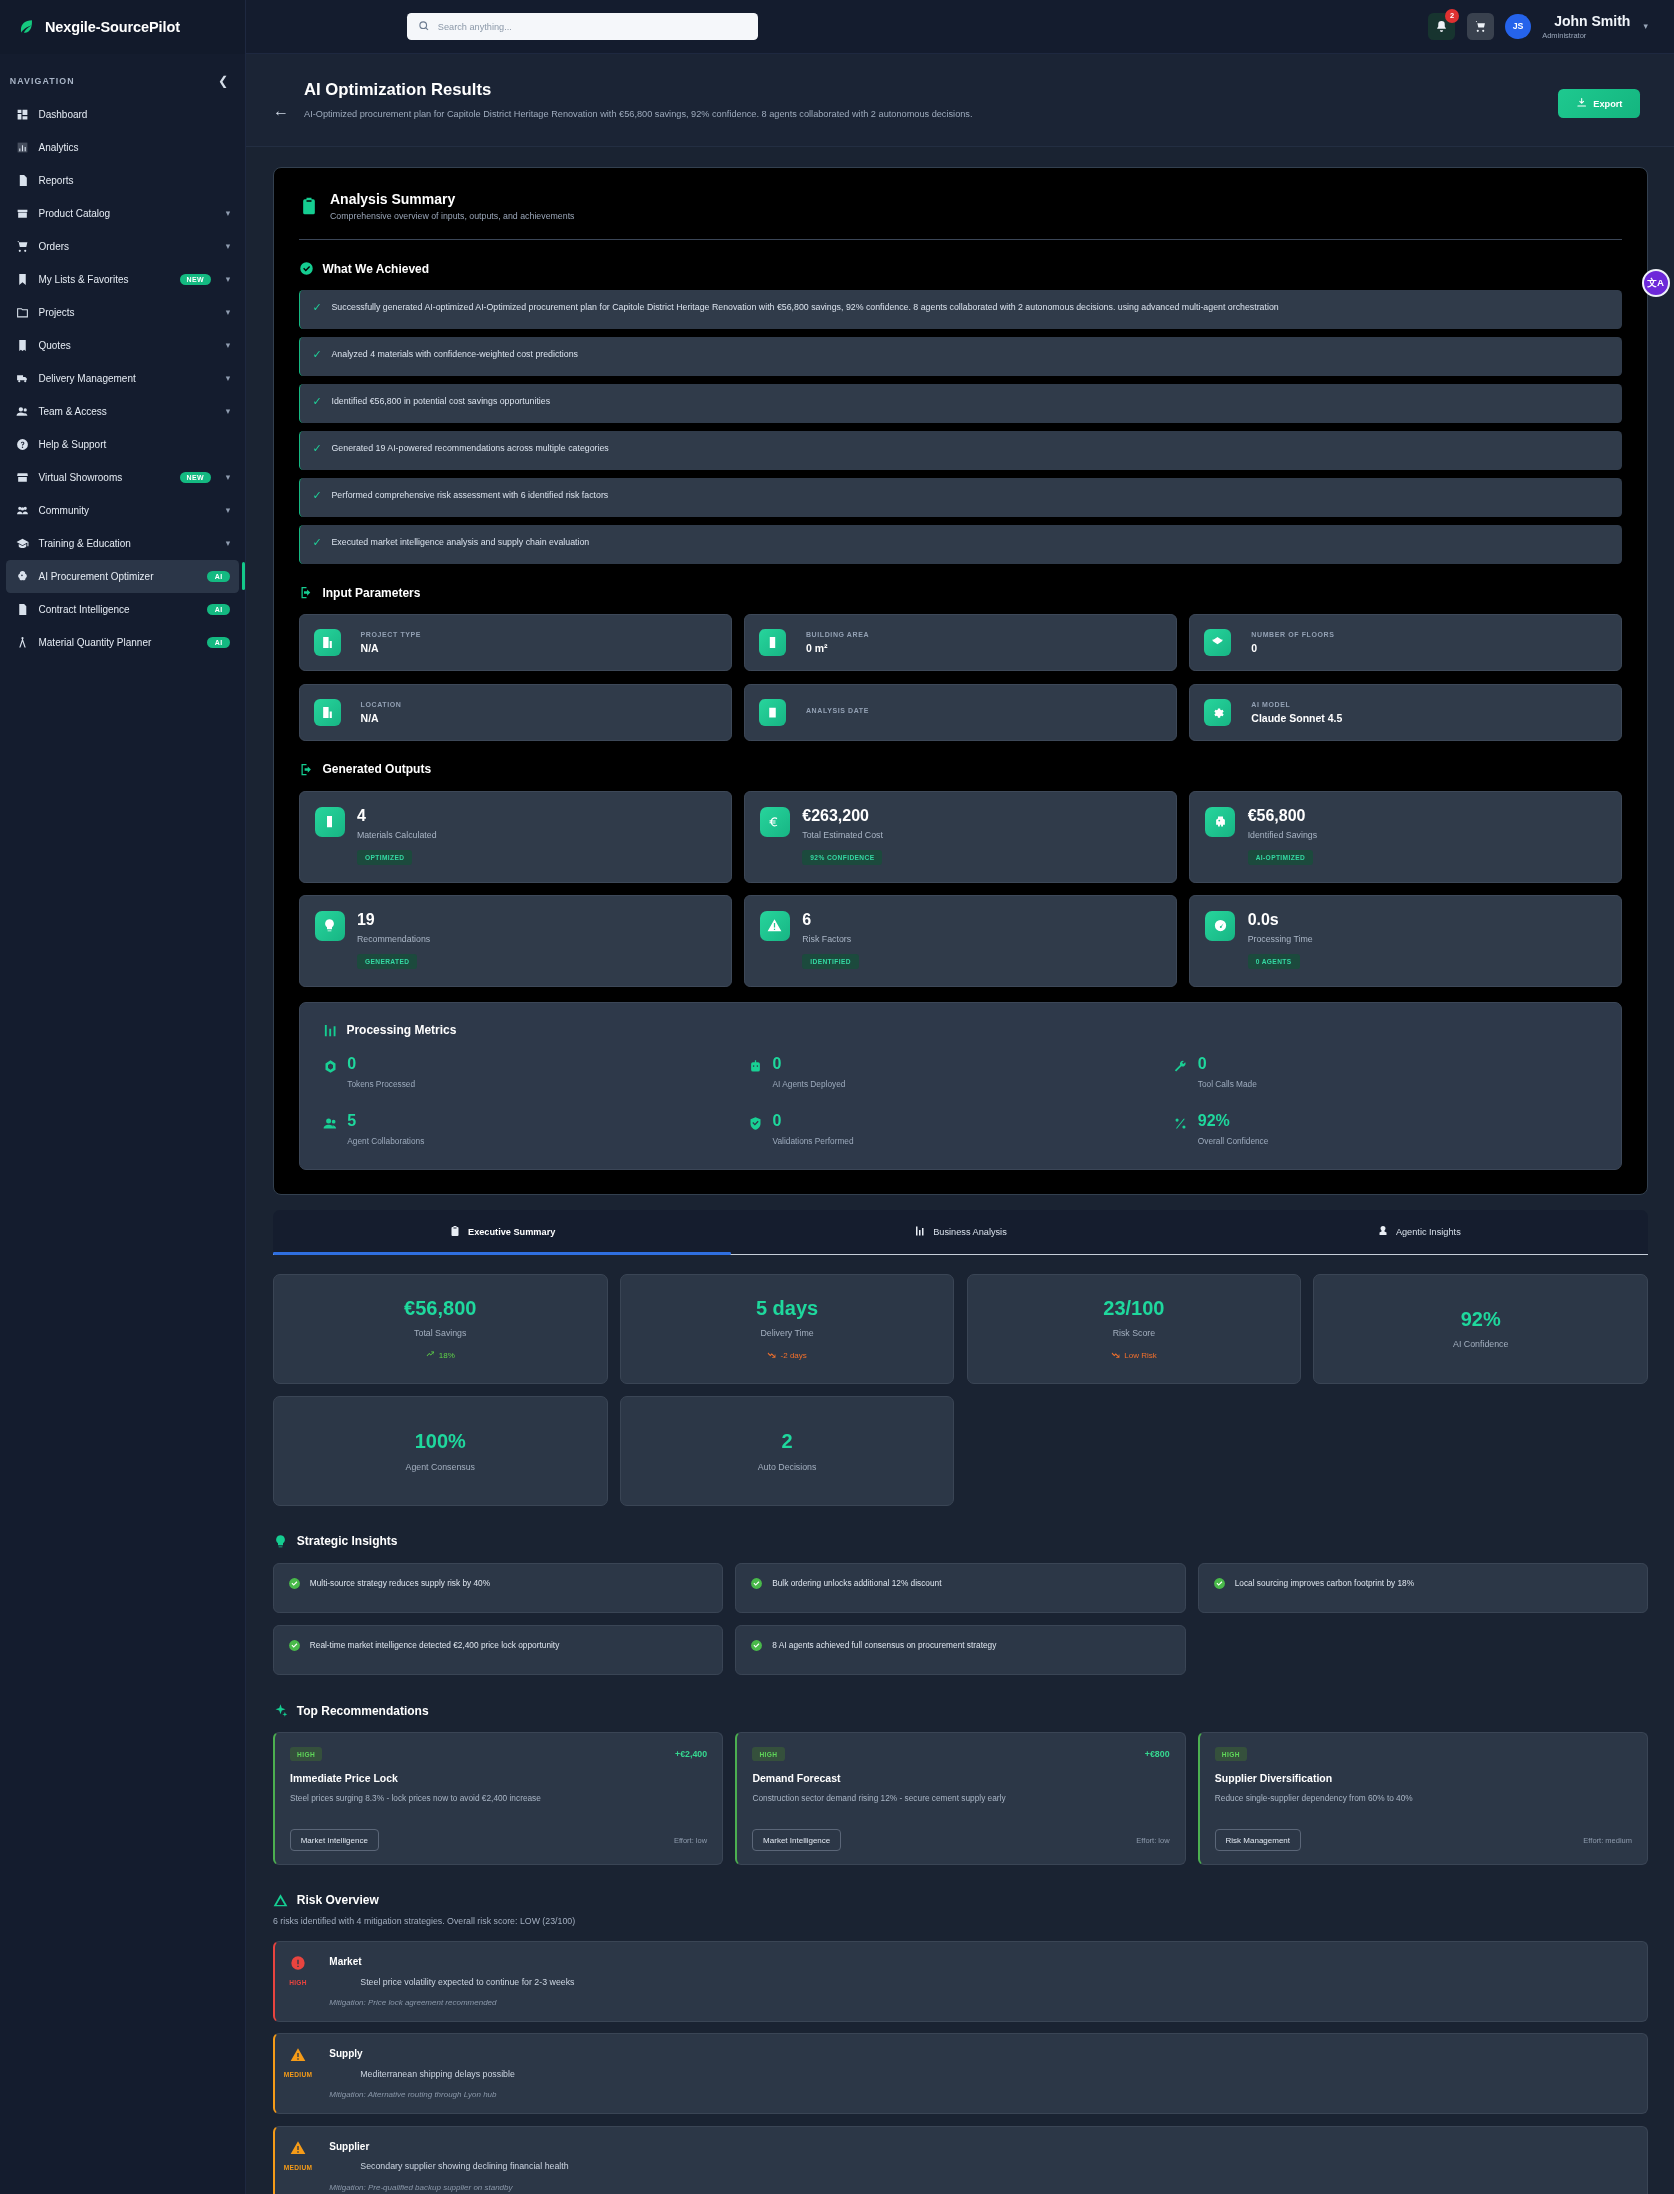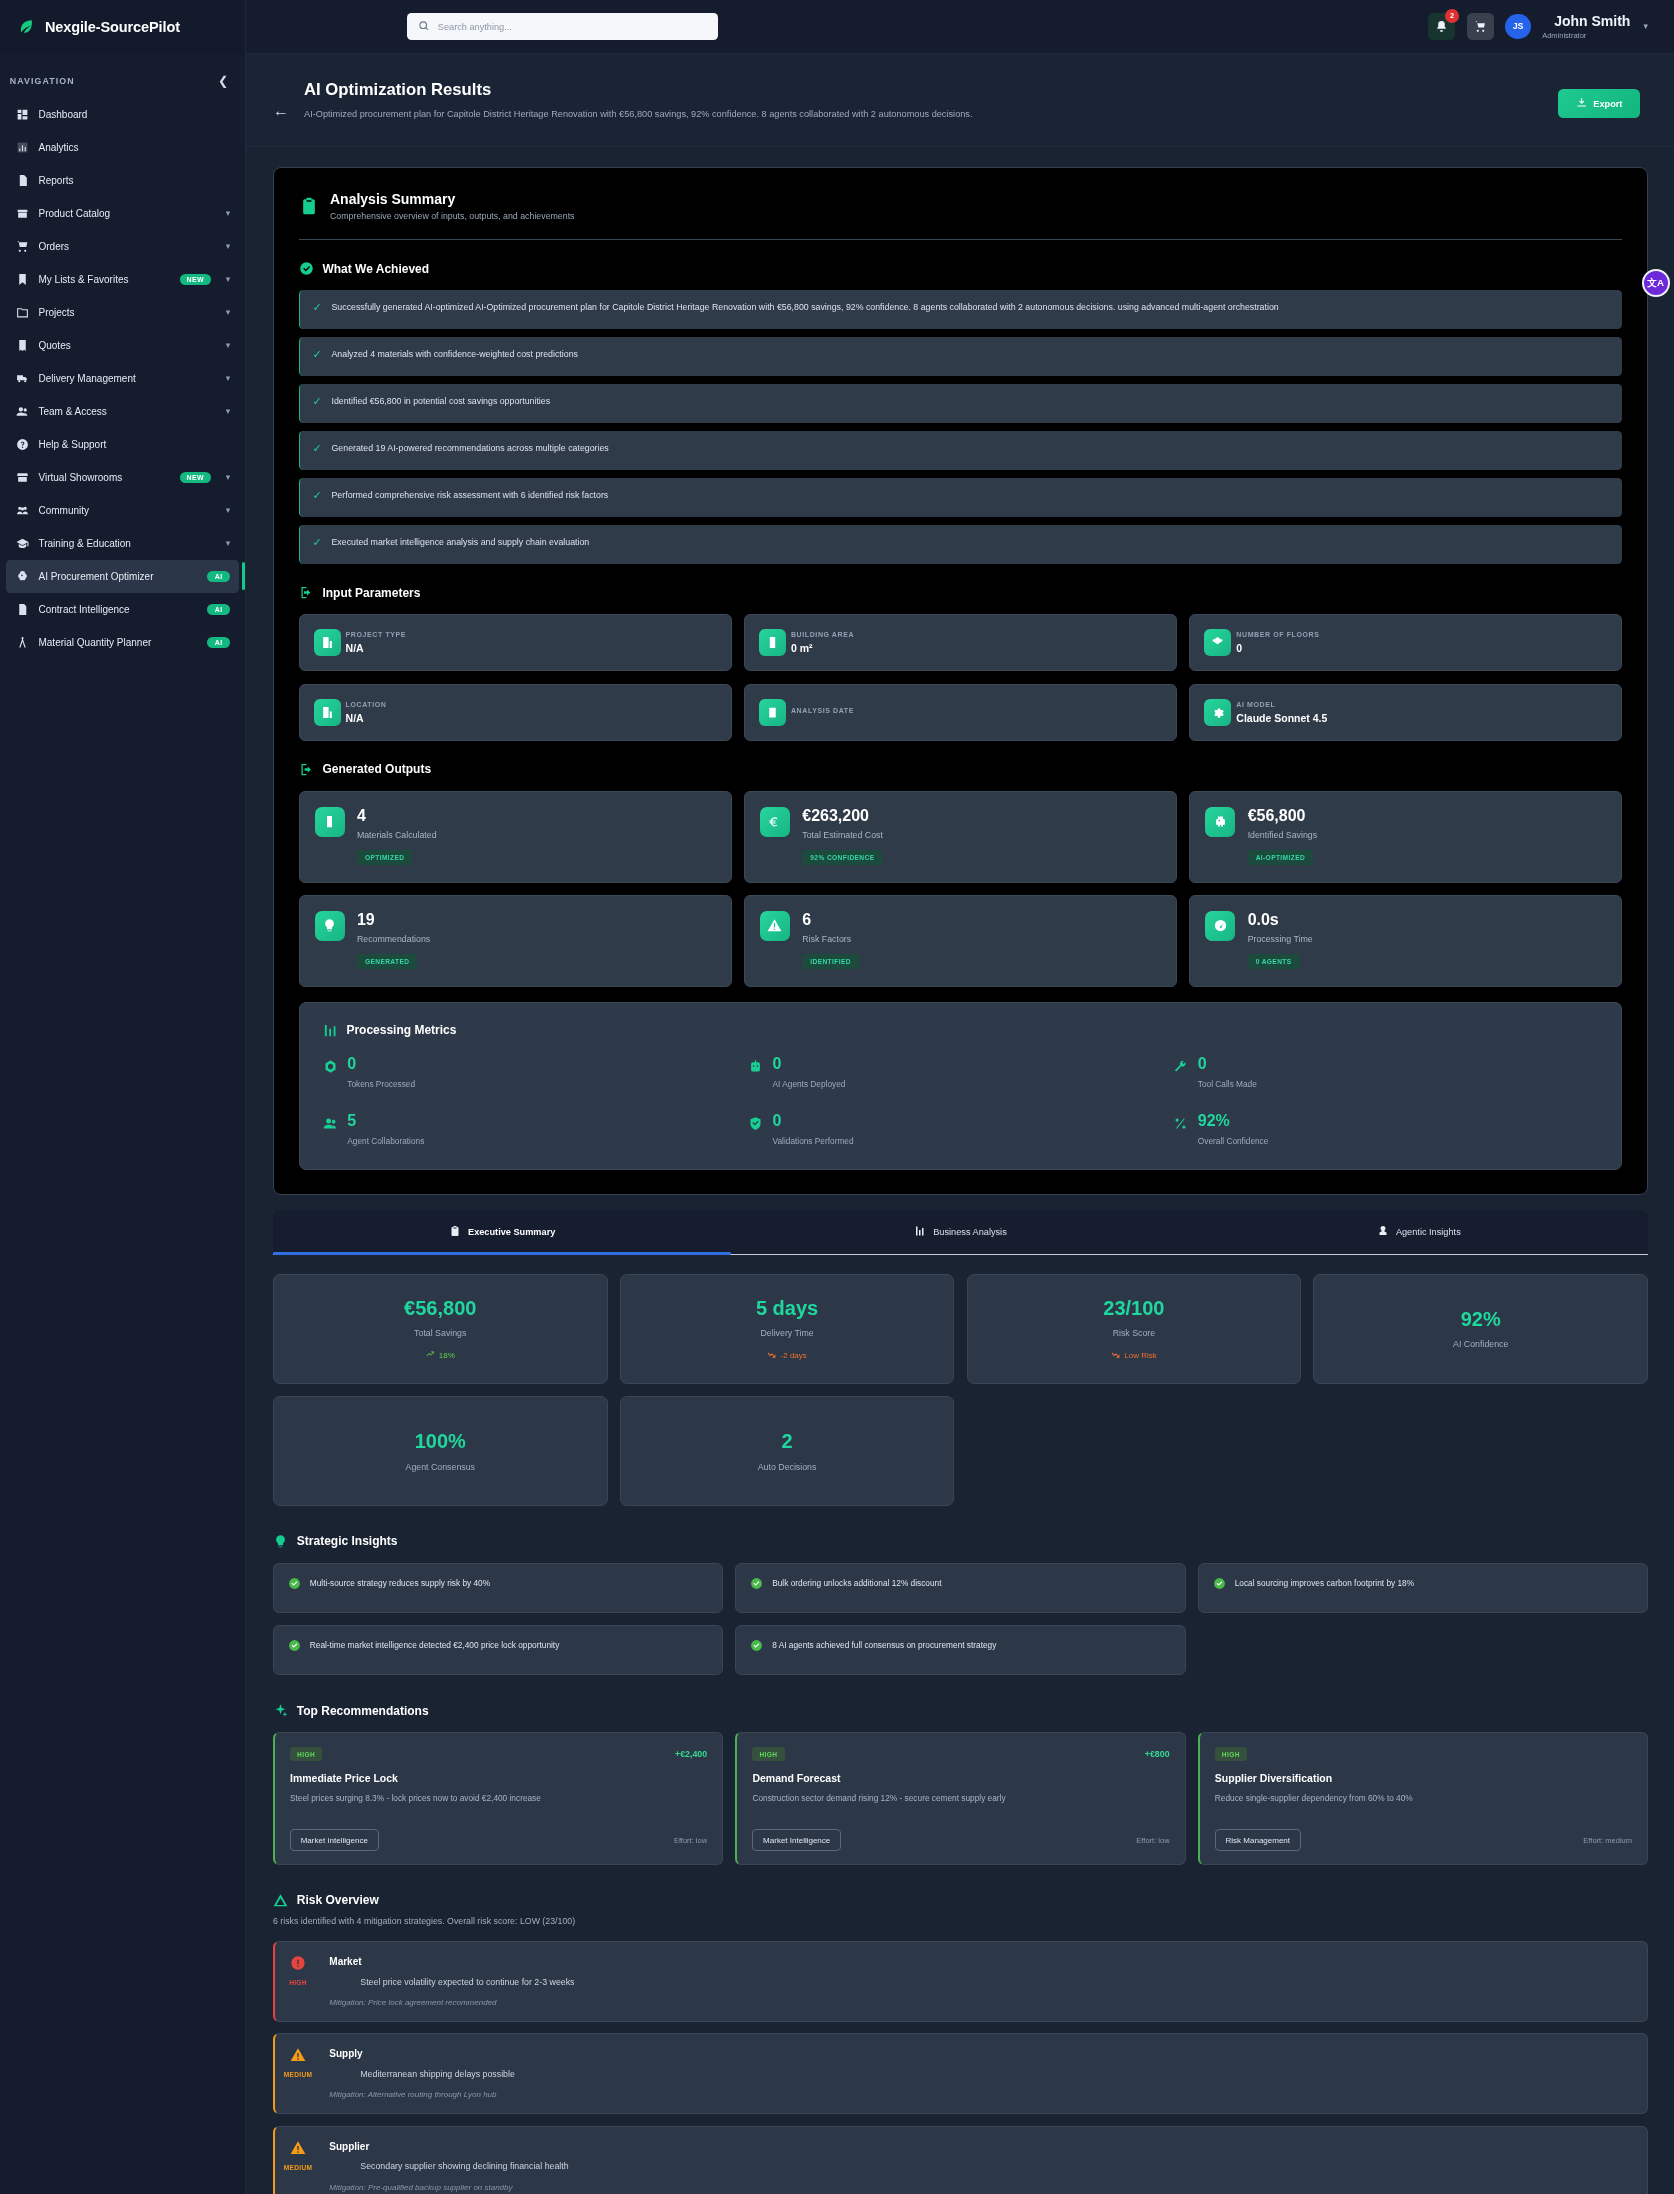--- a/index.html
+++ b/index.html
@@ -59,21 +59,21 @@
   .chev { color: #8f9cb0; font-size: 8.8px; line-height: 1; margin-left: 5.3px; }
 
   
   .main { flex: 1 1 auto; display: flex; flex-direction: column; background: #1a2332; min-width: 0; }
   .topbar {
     height: 54px; background: #141c2e; display: flex; align-items: center;
     padding: 0 27px 0 0; border-bottom: 0.4px solid #1e2840;
   }
   .search-wrap { flex: 0 0 auto; margin-left: 161px; }
   .search-box {
-    width: 311px; height: 27px; background: #f5f7fa; border-radius: 4.4px;
+    width: 351px; height: 27px; background: #f5f7fa; border-radius: 4.4px;
     display: flex; align-items: center; gap: 8px; padding: 0 11.4px;
   }
   .search-box svg { width: 11.4px; height: 11.4px; fill: none; stroke: #6b7a8f; stroke-width: 2.4; }
   .search-input {
     border: 0; outline: 0; background: transparent; font-size: 9.2px;
     color: #33404f; width: 100%; font-family: "Liberation Sans", sans-serif;
   }
   .search-input::placeholder { color: #8b98a8; }
   .top-right { margin-left: auto; display: flex; align-items: center; gap: 11.4px; }
   .icon-btn {
@@ -138,21 +138,21 @@
     background: #303b4a; border-left: 1.8px solid #14b981; border-radius: 4.4px;
     padding: 10.5px 13px; margin-bottom: 8px; min-height: 39px;
   }
   .achv-check { color: #1fd39a; font-size: 11px; line-height: 1.25; flex: 0 0 auto; }
   .achv-text { font-size: 8.8px; color: #dbe3ee; line-height: 1.5; }
 
   
   .grid3 { display: grid; grid-template-columns: repeat(3, 1fr); gap: 12.3px; }
   .param-card {
     background: #303b4a; border: 0.4px solid #3d4858; border-radius: 6.1px;
-    padding: 12.3px 14px; display: flex; align-items: center; gap: 5px; min-height: 57px;
+    padding: 12.3px 14px; display: flex; align-items: center; gap: 20px; min-height: 57px;
   }
   .param-ico {
     width: 27px; height: 27px; flex: 0 0 27px; border-radius: 6.1px;
     background: linear-gradient(135deg,#27d59c,#17b584);
     display: flex; align-items: center; justify-content: center;
   }
   .param-ico svg { width: 13px; height: 13px; fill: #ffffff; }
   .param-label { font-size: 7px; letter-spacing: 0.6px; color: #93a1b4; font-weight: 600; }
   .param-value { font-size: 10.5px; color: #ffffff; font-weight: 600; margin-top: 4px; }
 

